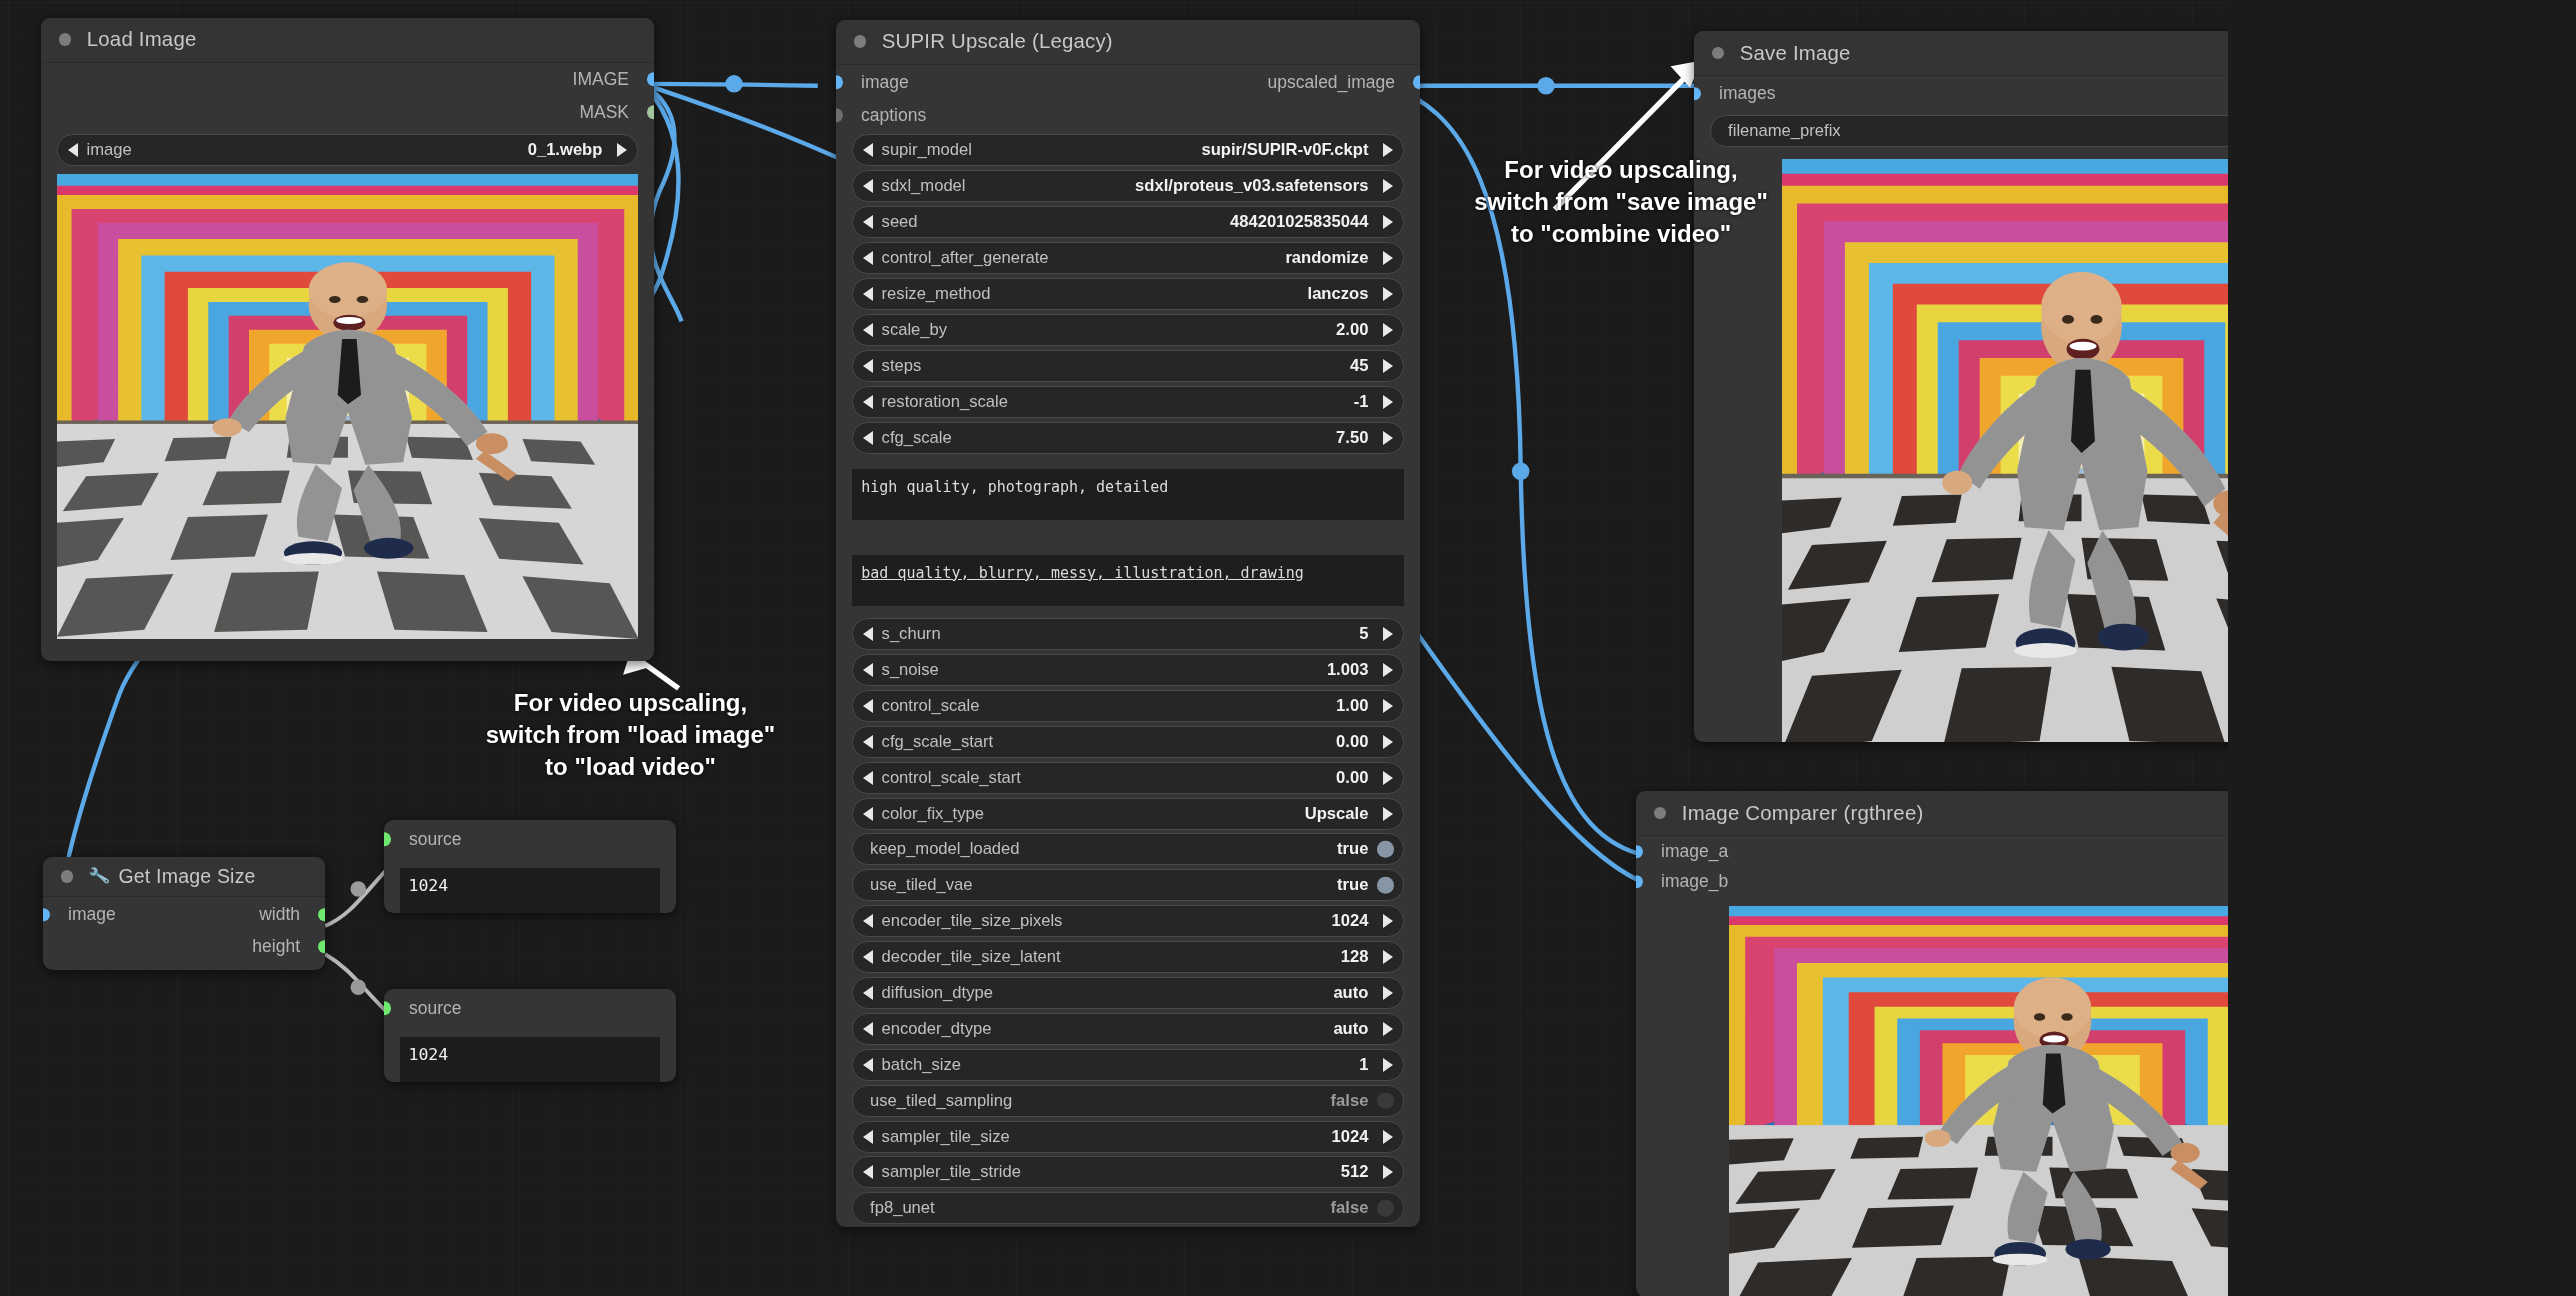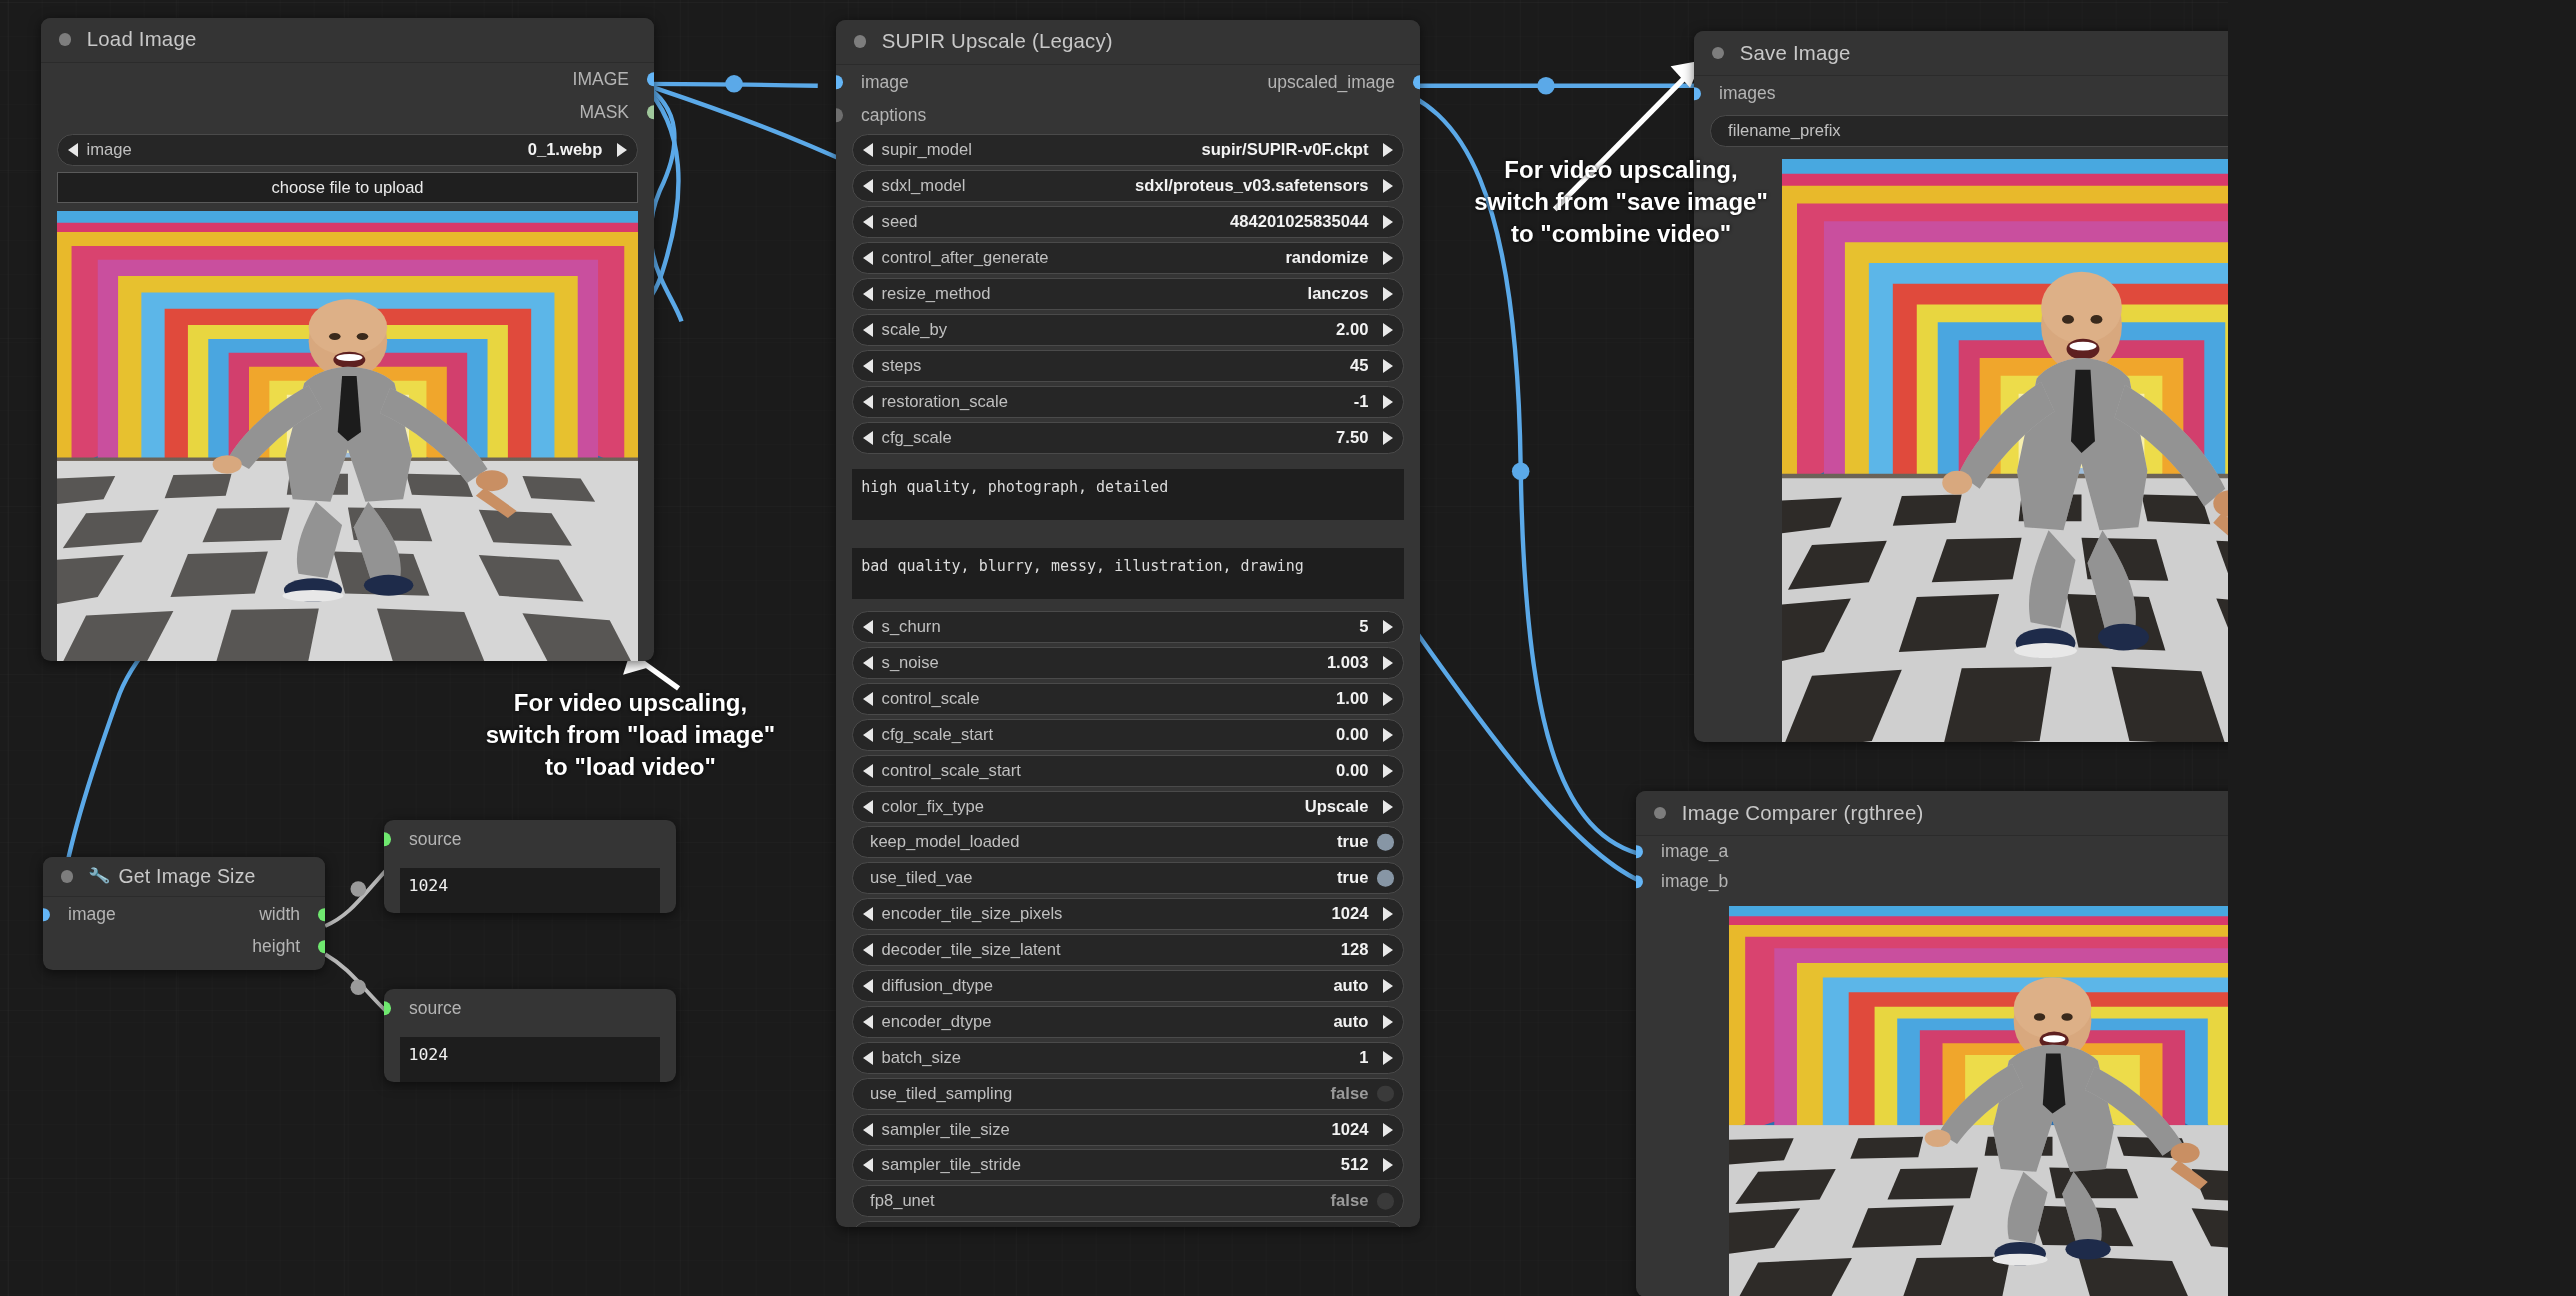--- a/index.html
+++ b/index.html
@@ -189,23 +189,20 @@
         <span class="port right p-mask"></span>
       </div>
 
       <div class="w" style="margin-top:5.8px;">
         <span class="arrow-l"></span>
         <span class="wname">image</span>
         <span class="wval">0_1.webp</span>
         <span class="arrow-r"></span>
       </div>
 
-      <div class="uploadbtn">
-        <span>choose file to upload</span>
-      </div>
 
       <div class="thumb" style="height:465px; margin-top:7.8px;">
         <svg class="art" viewBox="0 0 400 400" preserveAspectRatio="none">
           <defs>
             <clipPath id="ci1">
                 <rect x="0" y="0" width="400" height="400"></rect>
               </clipPath>
             <linearGradient id="flr1" x1="0" y1="0" x2="0" y2="1">
               <stop offset="0" stop-color="#6b6257"></stop>
                 <stop offset="1" stop-color="#d8d8d8"></stop>
@@ -358,21 +355,21 @@
           </div>
           <div class="w">
             <span class="arrow-l"></span>
             <span class="wname">cfg_scale</span>
             <span class="wval">7.50</span>
             <span class="arrow-r"></span>
           </div>
         </div>
 
       <div class="textwidget" style="margin-top:15.6px;">high quality, photograph, detailed</div>
-      <div class="textwidget" style="margin-top:28px;">bad quality, blurry, messy, illustration, drawing</div>
+      <div class="textwidget" style="margin-top:35px;text-decoration:underline;">bad quality, blurry, messy, illustration, drawing</div>
 
       <div id="supir-w2" style="margin-top:12px;">
           <div class="w">
             <span class="arrow-l"></span>
             <span class="wname">s_churn</span>
             <span class="wval">5</span>
             <span class="arrow-r"></span>
           </div>
           <div class="w">
             <span class="arrow-l"></span>

